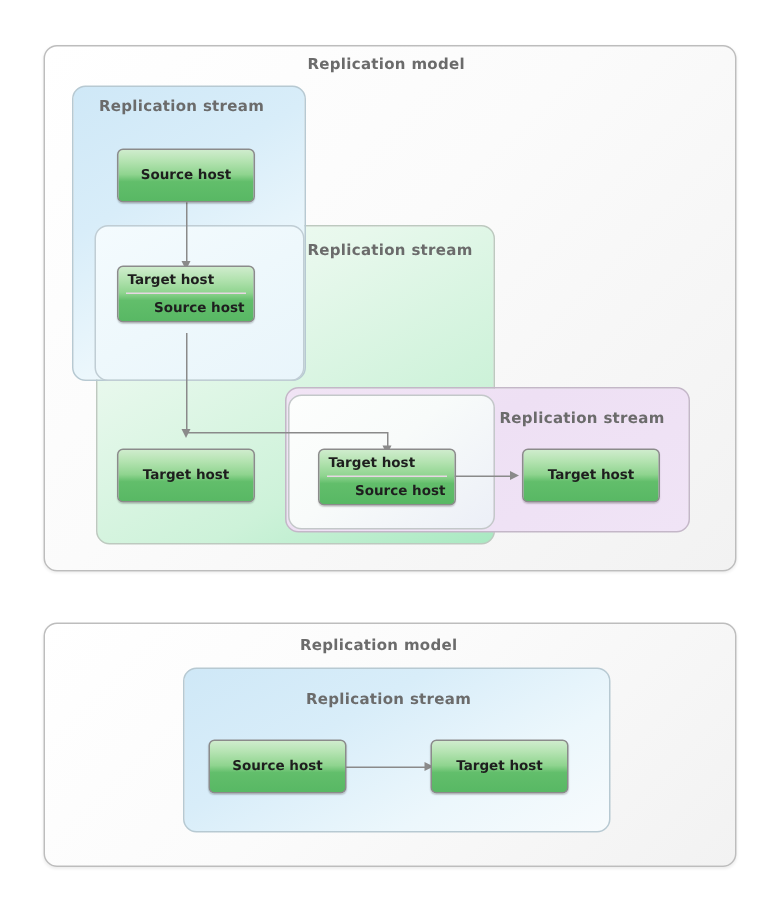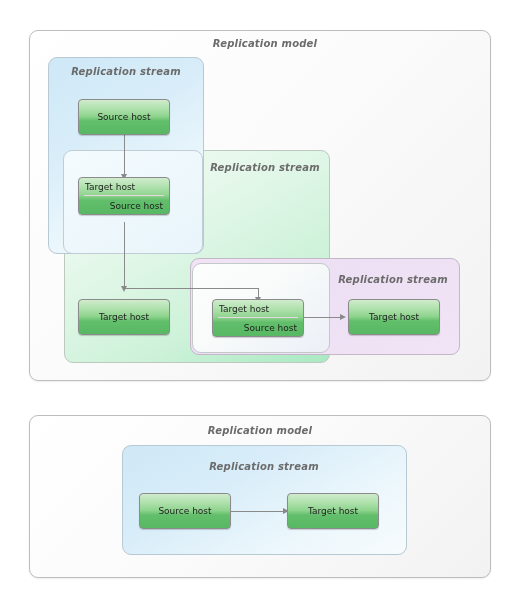--- a/index.html
+++ b/index.html
@@ -61,22 +61,21 @@
   }
 
   
   .caption {
     position: absolute;
     font-size: 10px;
     font-weight: bold;
     color: #6b6b6b;
     letter-spacing: 0.2px;
     white-space: nowrap;
-    text-align: center;
-    font-style: italic;
+    text-align: left;
   }
 
   
   .host {
     position: absolute;
     box-sizing: border-box;
     border: 1px solid #8b8b8b;
     border-radius: 4px;
     background: linear-gradient(180deg,
                 #cfeccd 0%,
@@ -85,21 +84,21 @@
                 #62be6b 62%,
                 #58b864 100%);
     box-shadow: 0 1px 1px rgba(0,0,0,0.18);
   }
   .host-label {
     position: absolute;
     left: 0;
     width: 100%;
     text-align: center;
     font-size: 9px;
-    font-weight: normal;
+    font-weight: bold;
     color: #1e1e1e;
     white-space: nowrap;
   }
 
   
   .host-single .host-label {
     top: 50%;
     transform: translateY(-50%);
   }
 

